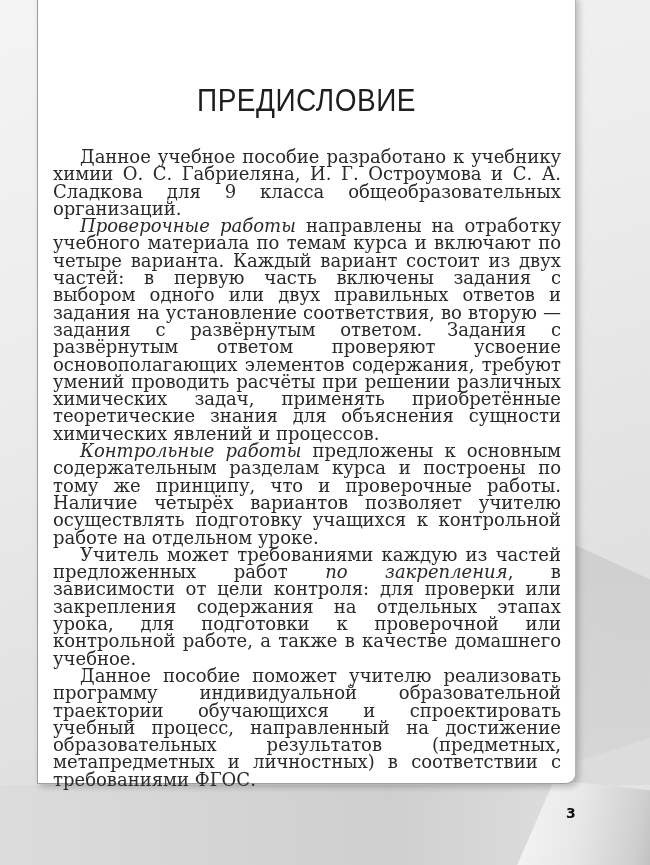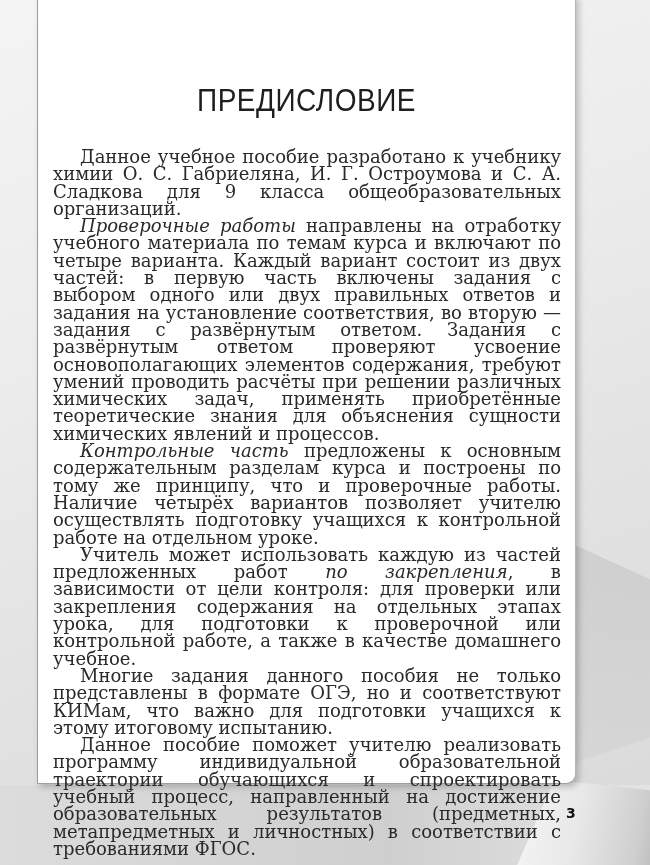--- a/index.html
+++ b/index.html
@@ -102,27 +102,24 @@
   <h1 class="title">ПРЕДИСЛОВИЕ</h1>
 
   <div class="body-text">
     <p class="para">
       <span>Данное учебное пособие разработано к учебнику химии О. С. Габриеляна, И. Г. Остроумова и С. А. Сладкова для 9 класса общеобразовательных организаций.</span>
     </p>
     <p class="para">
       <i>Проверочные работы</i><span> направлены на отработку учебного материала по темам курса и включают по четыре варианта. Каждый вариант состоит из двух частей: в первую часть включены задания с выбором одного или двух правильных ответов и задания на установление соответствия, во вторую — задания с развёрнутым ответом. Задания с развёрнутым ответом проверяют усвоение основополагающих элементов содержания, требуют умений проводить расчёты при решении различных химических задач, применять приобретённые теоретические знания для объяснения сущности химических явлений и процессов.</span>
     </p>
     <p class="para">
-      <i>Контрольные часть</i><span> предложены к основным содержательным разделам курса и построены по тому же принципу, что и проверочные работы. Наличие четырёх вариантов позволяет учителю осуществлять подготовку учащихся к контрольной работе на отдельном уроке.</span>
+      <i>Контрольные работы</i><span> предложены к основным содержательным разделам курса и построены по тому же принципу, что и проверочные работы. Наличие четырёх вариантов позволяет учителю осуществлять подготовку учащихся к контрольной работе на отдельном уроке.</span>
     </p>
     <p class="para">
-      <span>Учитель может использовать каждую из частей предложенных работ </span><i>по закрепления</i><span>, в зависимости от цели контроля: для проверки или закрепления содержания на отдельных этапах урока, для подготовки к проверочной или контрольной работе, а также в качестве домашнего учебное.</span>
-    </p>
-    <p class="para">
-      <span>Многие задания данного пособия не только представлены в формате ОГЭ, но и соответствуют КИМам, что важно для подготовки учащихся к этому итоговому испытанию.</span>
+      <span>Учитель может требованиями каждую из частей предложенных работ </span><i>по закрепления</i><span>, в зависимости от цели контроля: для проверки или закрепления содержания на отдельных этапах урока, для подготовки к проверочной или контрольной работе, а также в качестве домашнего учебное.</span>
     </p>
     <p class="para">
       <span>Данное пособие поможет учителю реализовать программу индивидуальной образовательной траектории обучающихся и спроектировать учебный процесс, направленный на достижение образовательных результатов (предметных, метапредметных и личностных) в соответствии с требованиями ФГОС.</span>
     </p>
   </div>
 </div>
 
 <div class="page-number">3</div>
 
 </body></html>

